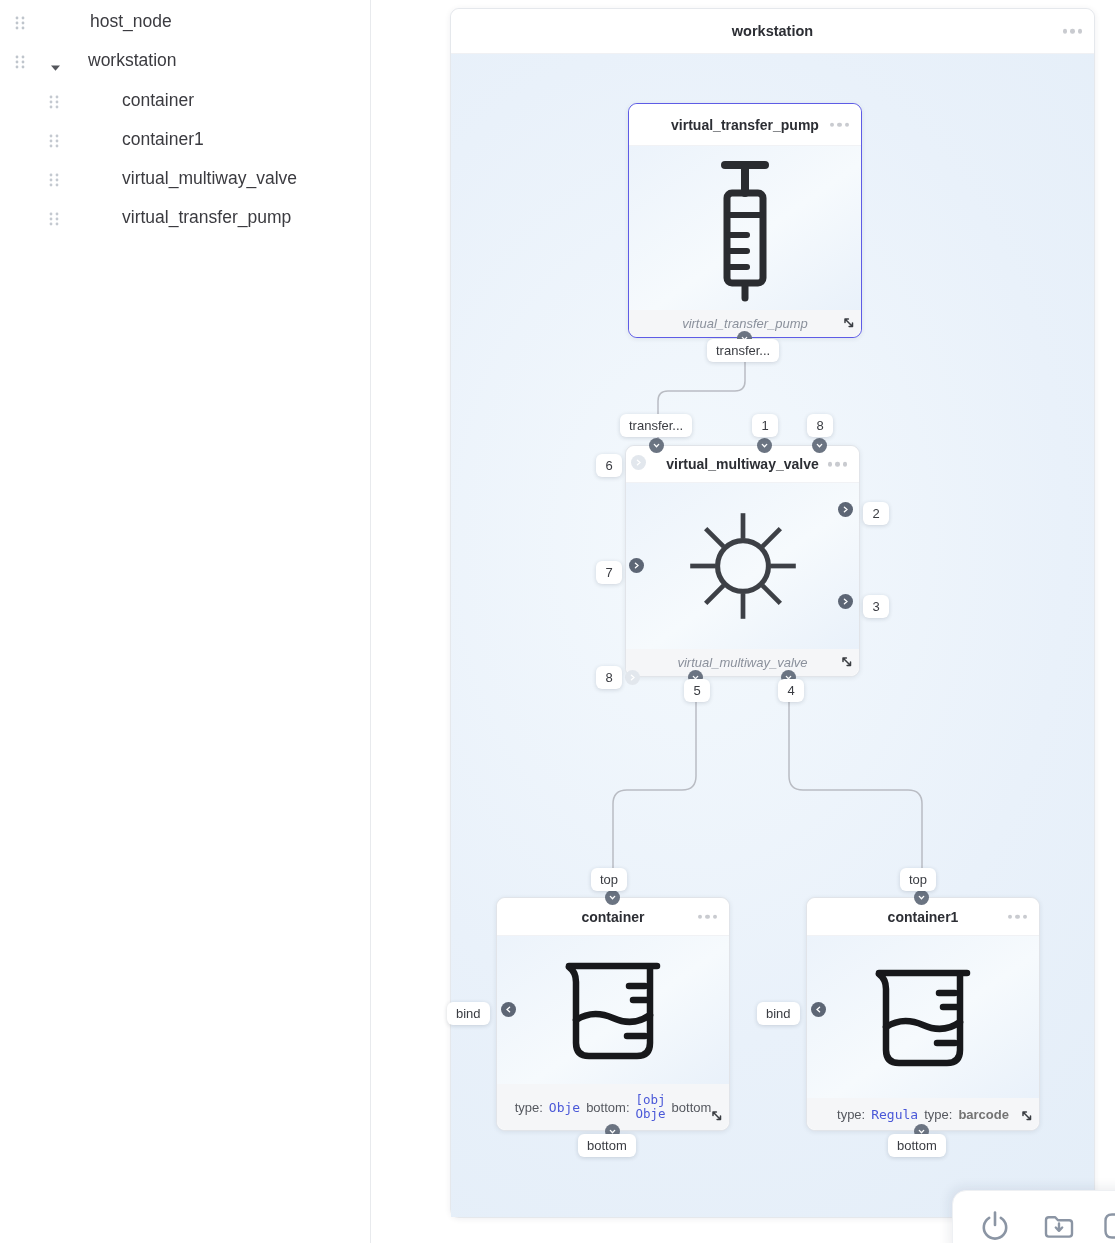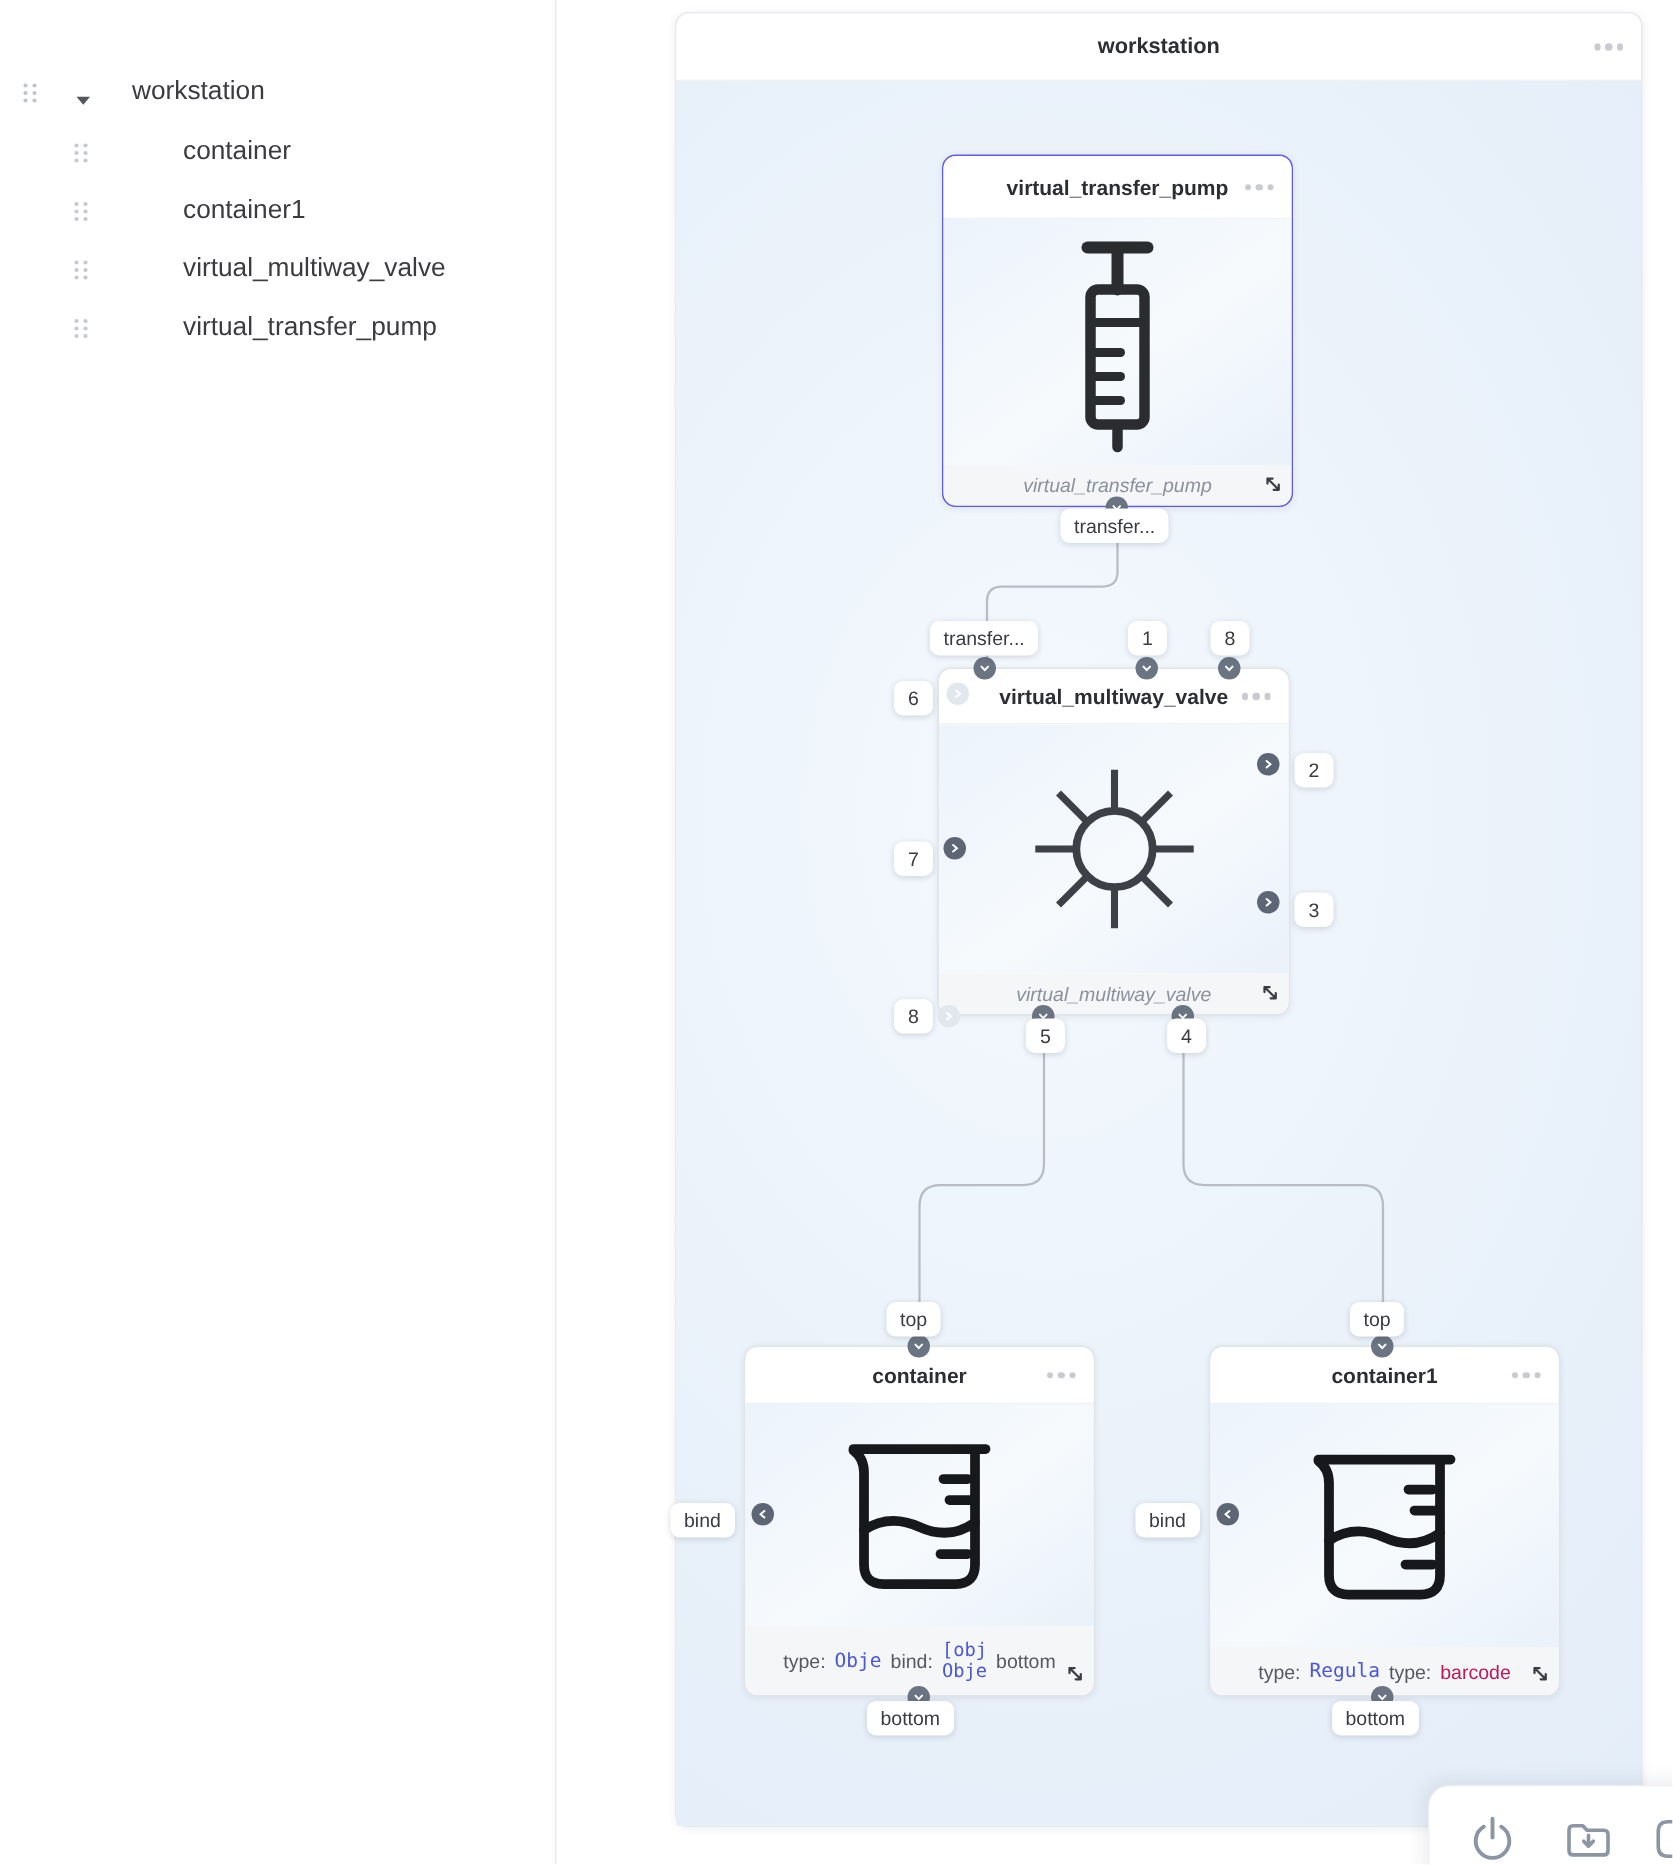--- a/index.html
+++ b/index.html
@@ -50,21 +50,21 @@
                  font-size:13px; color:#8b919c; }
   .node-footer.name-footer { font-style:italic; }
   .resize-icon { position:absolute; right:6px; bottom:5px; cursor:nwse-resize; }
 
   .props { display:flex; align-items:center; justify-content:center; gap:6px;
            width:100%; padding:0 10px; overflow:hidden; white-space:nowrap;
            font-style:normal; color:#55585f; }
   .props .pval { font-family:"DejaVu Sans Mono", monospace; color:#4a58d8; font-size:13px; }
   .props .stack { display:flex; flex-direction:column; line-height:1.12; text-align:left;
                   font-family:"DejaVu Sans Mono", monospace; color:#4a58d8; font-size:12.5px; }
-  .props .plain { color:#be185d; }
+  .props .plain { color:#737373;font-weight:bold; }
 
   
   .pill { position:absolute; z-index:5; background:#fff; border-radius:6px;
           box-shadow:0 1px 4px rgba(20,30,50,.16); font-size:13px; color:#3a3c42;
           padding:4px 9px; white-space:nowrap; text-align:center; }
   .pill.sm { min-width:26px; padding:4px 0; }
 
   .dot-handle { position:absolute; z-index:4; width:15px; height:15px; border-radius:50%;
                 background:#6b7482; display:flex; align-items:center; justify-content:center; cursor:crosshair; }
   .circle-handle { position:absolute; z-index:4; width:15px; height:15px; border-radius:50%;
@@ -79,20 +79,33 @@
                   background:#fff; border:1px solid #eef0f3; border-radius:14px;
                   box-shadow:-3px -3px 12px rgba(30,40,60,.08); z-index:6; }
   .toolbar-card .tool { position:absolute; top:17px; width:36px; height:36px; cursor:pointer; }
 </style>
 </head>
 <body>
 
 <div class="page">
 
   <div class="sidebar">
+    <div class="tree-row" style="top:2px">
+      <span class="grip" style="left:14px"><svg width="12" height="16" viewBox="0 0 12 16">
+            <g fill="#bfc5cc">
+              <circle cx="3" cy="3" r="1.4"></circle>
+              <circle cx="9" cy="3" r="1.4"></circle>
+              <circle cx="3" cy="8" r="1.4"></circle>
+              <circle cx="9" cy="8" r="1.4"></circle>
+              <circle cx="3" cy="13" r="1.4"></circle>
+              <circle cx="9" cy="13" r="1.4"></circle>
+            </g>
+          </svg></span>
+      <span class="tlabel" style="left:90px">host_node</span>
+    </div>
     <div class="tree-row" style="top:41px">
       <span class="grip" style="left:14px"><svg width="12" height="16" viewBox="0 0 12 16">
             <g fill="#bfc5cc">
               <circle cx="3" cy="3" r="1.4"></circle>
               <circle cx="9" cy="3" r="1.4"></circle>
               <circle cx="3" cy="8" r="1.4"></circle>
               <circle cx="9" cy="8" r="1.4"></circle>
               <circle cx="3" cy="13" r="1.4"></circle>
               <circle cx="9" cy="13" r="1.4"></circle>
             </g>
@@ -326,21 +339,21 @@
           <path d="M66 28 H82"></path>
           <path d="M70 42 H84"></path>
           <path d="M64 78 H82"></path>
         </g>
       </svg>
     </div>
     <div class="node-footer" style="height:46px; flex:0 0 46px;">
       <div class="props">
         <span>type:</span>
         <span class="pval">Obje</span>
-        <span>bind:</span>
+        <span>bottom:</span>
         <span class="stack">
           <span>[obj</span>
           <span>Obje</span>
         </span>
         <span>bottom</span>
       </div>
       <span class="resize-icon"><svg width="13" height="13" viewBox="0 0 13 13">
             <path d="M3 3 L10.5 10.5 M3 3 v3.4 M3 3 h3.4 M10.5 10.5 v-3.4 M10.5 10.5 h-3.4" stroke="#3a3d42" stroke-width="1.5" fill="none" stroke-linecap="round"></path>
           </svg></span>
     </div>

